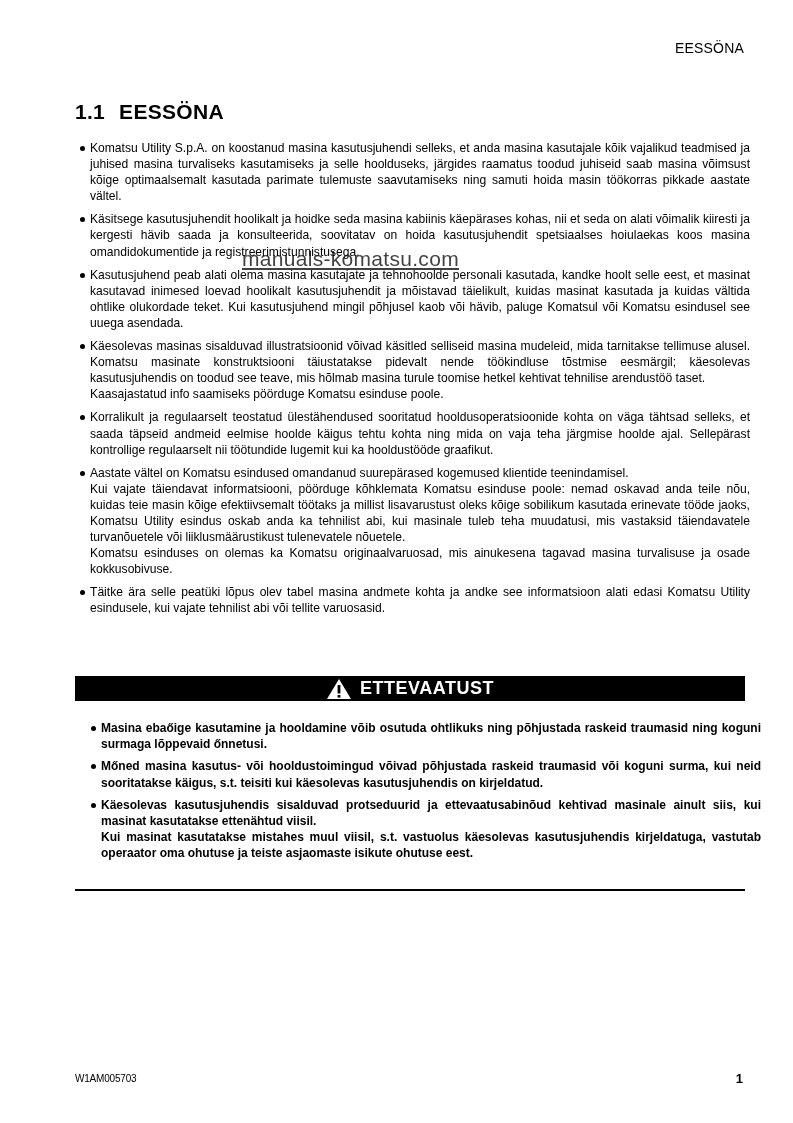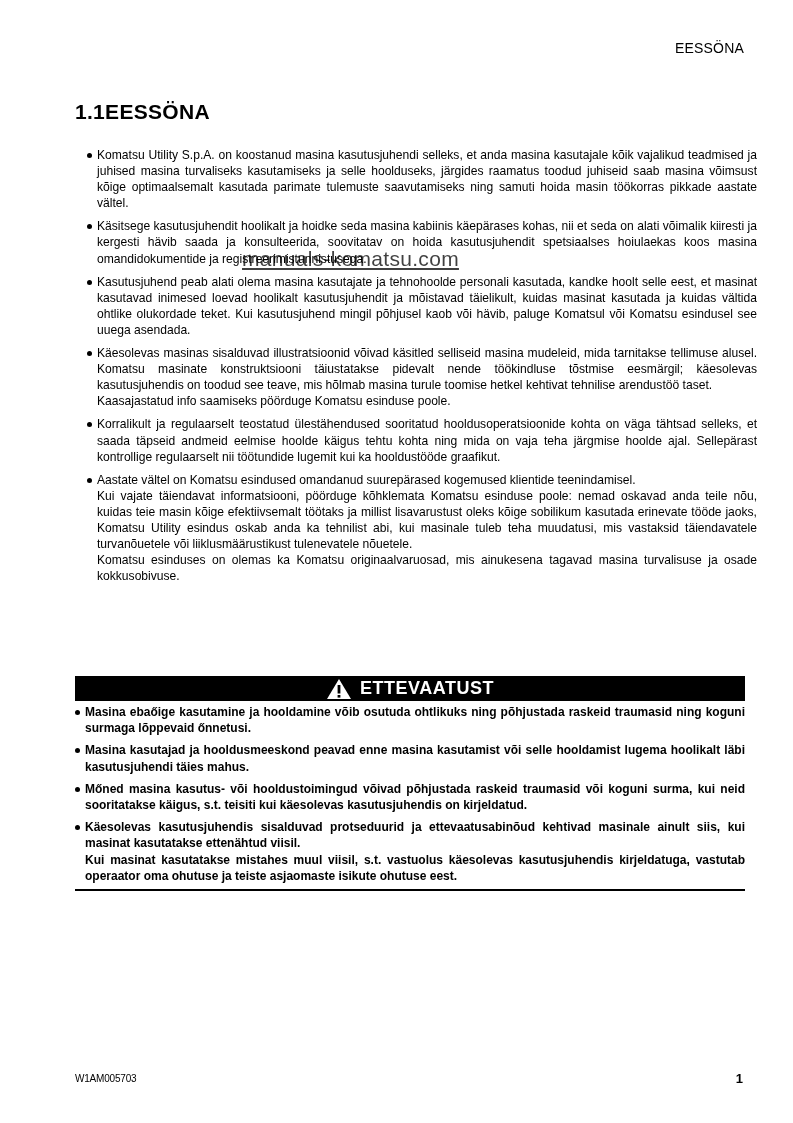--- a/index.html
+++ b/index.html
@@ -8,43 +8,43 @@
     font-family: "Liberation Sans", sans-serif; color: #000;
   }
   .running-header {
     position: absolute; top: 40px; right: 49px;
     font-size: 14px; letter-spacing: 0.2px;
   }
   .section-title {
     position: absolute; left: 75px; top: 100px; margin: 0;
     font-size: 21px; font-weight: bold; letter-spacing: 0.3px;
   }
-  .section-title .num { }
+  .section-title .num { margin-right: 14px; }
   .body-list {
     position: absolute; left: 75px; top: 135px; width: 670px;
-    margin: 12px; padding: 0; list-style: none;
+    margin: 5px; padding: 0; list-style: none;
     font-size: 12.1px; line-height: 16.1px; text-align: justify;
     font-stretch: condensed;
   }
   .body-list li { position: relative; padding-left: 10px; margin-bottom: 7px; }
   .bullet {
     position: absolute; left: 0; top: 6px; width: 5px; height: 5px;
     background: #000; border-radius: 50%;
   }
   .para-cont { display: block; }
   .warning-bar {
     position: absolute; left: 75px; top: 676px; width: 670px; height: 25px;
     background: #000; color: #fff;
     display: flex; align-items: center; justify-content: center; gap: 8px;
     font-size: 18px; font-weight: bold; letter-spacing: 0.5px; text-align: right;
   }
   .warn-icon { width: 26px; height: 22px; display: inline-block; }
   .warning-list {
     position: absolute; left: 75px; top: 704px; width: 670px;
-    margin: 0; padding: 0; list-style: none;
+    margin: 16px; padding: 0; list-style: none;
     font-size: 12px; line-height: 16.2px; font-weight: bold; text-align: justify;
   }
   .warning-list li { position: relative; padding-left: 10px; margin-bottom: 6px; }
   .warning-rule {
     position: absolute; left: 75px; top: 889px; width: 670px; height: 2px; background: #000;
   }
   .doc-code {
     position: absolute; left: 75px; top: 1073px; font-size: 10px; letter-spacing: -0.2px;
   }
   .page-num {
@@ -66,36 +66,36 @@
   <span class="num">1.1</span><span>EESSÖNA</span>
 </h1>
 
 <ul class="body-list">
   <li><span class="bullet"></span><span>Komatsu Utility S.p.A. on koostanud masina kasutusjuhendi selleks, et anda masina kasutajale kõik vajalikud teadmised ja juhised masina turvaliseks kasutamiseks ja selle hoolduseks, järgides raamatus toodud juhiseid saab masina võimsust kõige optimaalsemalt kasutada parimate tulemuste saavutamiseks ning samuti hoida masin töökorras pikkade aastate vältel.</span></li>
   <li><span class="bullet"></span><span>Käsitsege kasutusjuhendit hoolikalt ja hoidke seda masina kabiinis käepärases kohas, nii et seda on alati võimalik kiiresti ja kergesti hävib saada ja konsulteerida, soovitatav on hoida kasutusjuhendit spetsiaalses hoiulaekas koos masina omandidokumentide ja registreerimistunnistusega.</span></li>
   <li><span class="bullet"></span><span>Kasutusjuhend peab alati olema masina kasutajate ja tehnohoolde personali kasutada, kandke hoolt selle eest, et masinat kasutavad inimesed loevad hoolikalt kasutusjuhendit ja mõistavad täielikult, kuidas masinat kasutada ja kuidas vältida ohtlike olukordade teket. Kui kasutusjuhend mingil põhjusel kaob või hävib, paluge Komatsul või Komatsu esindusel see uuega asendada.</span></li>
   <li><span class="bullet"></span><span>Käesolevas masinas sisalduvad illustratsioonid võivad käsitled selliseid masina mudeleid, mida tarnitakse tellimuse alusel. Komatsu masinate konstruktsiooni täiustatakse pidevalt nende töökindluse tõstmise eesmärgil; käesolevas kasutusjuhendis on toodud see teave, mis hõlmab masina turule toomise hetkel kehtivat tehnilise arendustöö taset.</span><span class="para-cont">Kaasajastatud info saamiseks pöörduge Komatsu esinduse poole.</span></li>
   <li><span class="bullet"></span><span>Korralikult ja regulaarselt teostatud ülestähendused sooritatud hooldusoperatsioonide kohta on väga tähtsad selleks, et saada täpseid andmeid eelmise hoolde käigus tehtu kohta ning mida on vaja teha järgmise hoolde ajal. Sellepärast kontrollige regulaarselt nii töötundide lugemit kui ka hooldustööde graafikut.</span></li>
   <li><span class="bullet"></span><span>Aastate vältel on Komatsu esindused omandanud suurepärased kogemused klientide teenindamisel.</span><span class="para-cont">Kui vajate täiendavat informatsiooni, pöörduge kõhklemata Komatsu esinduse poole: nemad oskavad anda teile nõu, kuidas teie masin kõige efektiivsemalt töötaks ja millist lisavarustust oleks kõige sobilikum kasutada erinevate tööde jaoks, Komatsu Utility esindus oskab anda ka tehnilist abi, kui masinale tuleb teha muudatusi, mis vastaksid täiendavatele turvanõuetele või liiklusmäärustikust tulenevatele nõuetele.</span><span class="para-cont">Komatsu esinduses on olemas ka Komatsu originaalvaruosad, mis ainukesena tagavad masina turvalisuse ja osade kokkusobivuse.</span></li>
+  <li><span class="bullet"></span><span>Täitke ära selle peatüki lõpus olev tabel masina andmete kohta ja andke see informatsioon alati edasi Komatsu Utility esindusele, kui vajate tehnilist abi või tellite varuosasid.</span></li>
 </ul>
 
 <div class="watermark">manuals-komatsu.com</div>
 
 <div class="warning-bar">
   <svg class="warn-icon" viewBox="0 0 26 22">
     <polygon points="13,1 25,21 1,21" fill="#fff"></polygon>
     <rect x="11.6" y="7" width="2.8" height="8.5" fill="#000"></rect>
     <rect x="11.6" y="17" width="2.8" height="2.6" fill="#000"></rect>
   </svg>
   <span>ETTEVAATUST</span>
 </div>
 
 <ul class="warning-list">
   <li><span class="bullet"></span><span>Masina ebaőige kasutamine ja hooldamine võib osutuda ohtlikuks ning põhjustada raskeid traumasid ning koguni surmaga lõppevaid őnnetusi.</span></li>
-  <li><span class="bullet"></span><span>Masina kasutajad ja hooldusmeeskond peavad enne masina kasutamist või selle hooldamist lugema hoolikalt läbi kasutusjuhendi täies mahus.</span></li>
   <li><span class="bullet"></span><span>Mőned masina kasutus- või hooldustoimingud võivad põhjustada raskeid traumasid või koguni surma, kui neid sooritatakse käigus, s.t. teisiti kui käesolevas kasutusjuhendis on kirjeldatud.</span></li>
   <li><span class="bullet"></span><span>Käesolevas kasutusjuhendis sisalduvad protseduurid ja ettevaatusabinõud kehtivad masinale ainult siis, kui masinat kasutatakse ettenähtud viisil.</span><span class="para-cont">Kui masinat kasutatakse mistahes muul viisil, s.t. vastuolus käesolevas kasutusjuhendis kirjeldatuga, vastutab operaator oma ohutuse ja teiste asjaomaste isikute ohutuse eest.</span></li>
 </ul>
 
 <div class="warning-rule"></div>
 
 <div class="doc-code">W1AM005703</div>
 <div class="page-num">1</div>
 
 </body></html>

